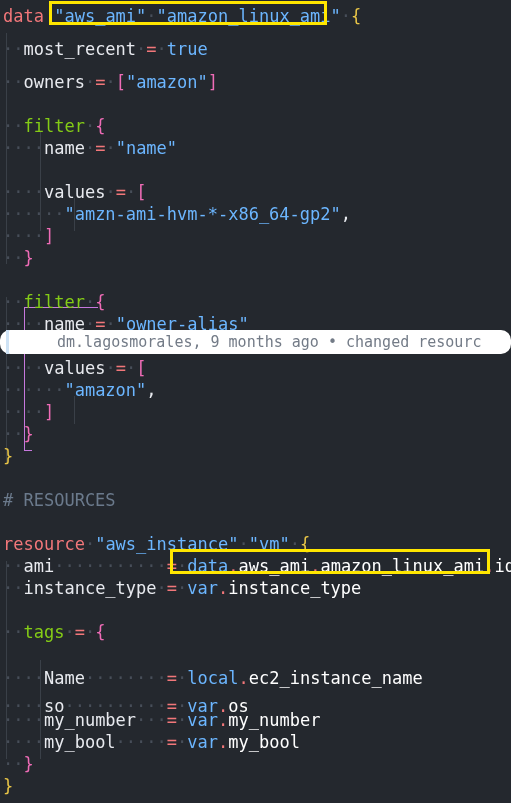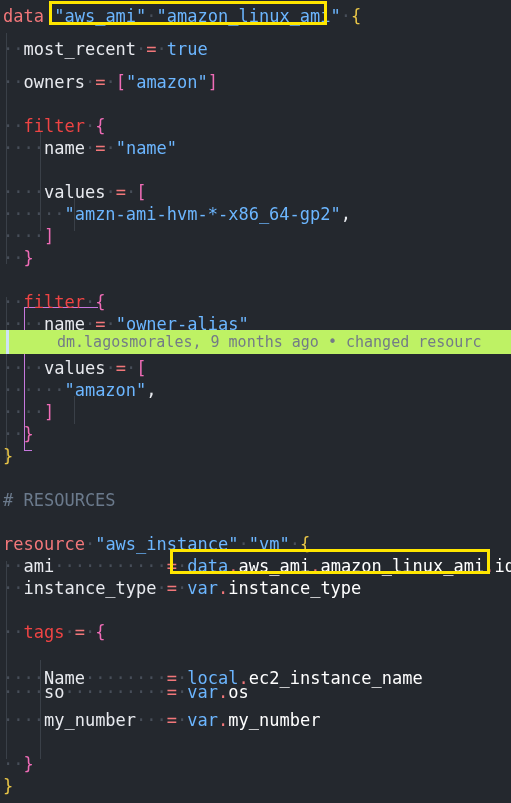--- a/index.html
+++ b/index.html
@@ -36,21 +36,21 @@
 
   
   .kw      { color: #f2777a; }           
   .str     { color: #6cb6ff; }           
   .brace   { color: #e8c547; }           
   .brace2  { color: #ef6cb7; }           
   .brack   { color: #ef6cb7; }           
   .eq      { color: #f2777a; }           
   .attr    { color: #e8eaef; }           
   .bool    { color: #6cb6ff; }           
-  .blk     { color: #ef4444; }           
+  .blk     { color: #84cc16; }           
   .ref     { color: #6cb6ff; }           
   .dot     { color: #f2777a; }           
   .prop    { color: #ffffff; }           
   .comment { color: #6b7a8c; margin-top: 32px; }           
   .ws      { color: #474e59; }
 
   
   .guide {
     position: absolute;
     width: 1px;
@@ -74,25 +74,26 @@
     pointer-events: none;
   }
 
   
   .blame {
     position: absolute;
     left: 0;
     width: 511px;
     height: 24px;
     line-height: 24px;
-    background: #bef264;
+    background: #ffffff;
     color: #737b87;
     font-size: 15px;
     white-space: pre;
     overflow: hidden;
+    border-radius: 10px;
   }
   .blame .blame-txt { padding-left: 57px; display: inline-block; }
 
   
   .cursor {
     position: absolute;
     width: 3px;
     background: #cfe3f5;
   }
 </style>
@@ -157,24 +158,25 @@
 
   <div class="line" style="top:550px;"><span class="txt"><span class="ws">··</span><span class="attr">ami</span><span class="ws">···········</span><span class="eq">=</span><span class="ws">·</span><span class="ref">data</span><span class="dot">.</span><span class="prop">aws_ami</span><span class="dot">.</span><span class="prop">amazon_linux_ami</span><span class="dot">.</span><span class="prop">id</span></span></div>
 
   <div class="line" style="top:572px;"><span class="txt"><span class="ws">··</span><span class="attr">instance_type</span><span class="ws">·</span><span class="eq">=</span><span class="ws">·</span><span class="ref">var</span><span class="dot">.</span><span class="prop">instance_type</span></span></div>
 
   <div class="line" style="top:616px;"><span class="txt"><span class="ws">··</span><span class="blk">tags</span><span class="ws">·</span><span class="eq">=</span><span class="ws">·</span><span class="brace2">{</span></span></div>
 
   <div class="line" style="top:662px;"><span class="txt"><span class="ws">····</span><span class="attr">Name</span><span class="ws">········</span><span class="eq">=</span><span class="ws">·</span><span class="ref">local</span><span class="dot">.</span><span class="prop">ec2_instance_name</span></span></div>
 
 
-  <div class="line" style="top:676px;"><span class="txt"><span class="ws">····</span><span class="attr">so</span><span class="ws">··········</span><span class="eq">=</span><span class="ws">·</span><span class="ref">var</span><span class="dot">.</span><span class="prop">os</span></span></div>
+  <div class="line" style="top:690px;"><span class="txt"><span class="ws">····</span><span class="attr">so</span><span class="ws">··········</span><span class="eq">=</span><span class="ws">·</span><span class="ref">var</span><span class="dot">.</span><span class="prop">os</span></span></div>
 
   <div class="line" style="top:704px;"><span class="txt"><span class="ws">····</span><span class="attr">my_number</span><span class="ws">···</span><span class="eq">=</span><span class="ws">·</span><span class="ref">var</span><span class="dot">.</span><span class="prop">my_number</span></span></div>
 
+  <div class="line" style="top:726px;"><span class="txt"><span class="ws">····</span><span class="attr">my_bool</span><span class="ws">·····</span><span class="eq">=</span><span class="ws">·</span><span class="ref">var</span><span class="dot">.</span><span class="prop">my_bool</span></span></div>
 
   <div class="line" style="top:748px;"><span class="txt"><span class="ws">··</span><span class="brace2">}</span></span></div>
 
   <div class="line" style="top:770px;"><span class="txt"><span class="brace">}</span></span></div>
 
   <div class="cursor" style="left:6px; top:330px; height:24px;"></div>
 
   <div class="hlbox" style="left:49px; top:1px; width:278px; height:24px;"></div>
   <div class="hlbox" style="left:170px; top:549px; width:320px; height:25px;"></div>
 

